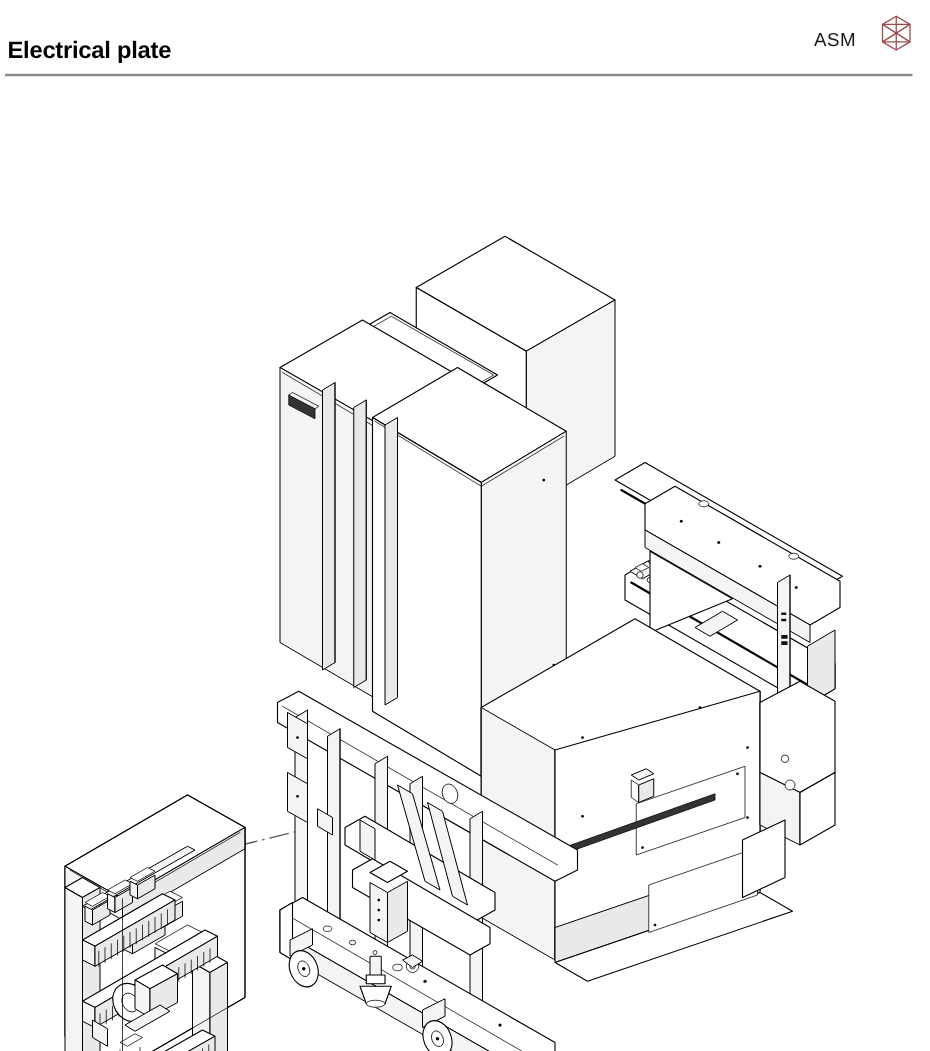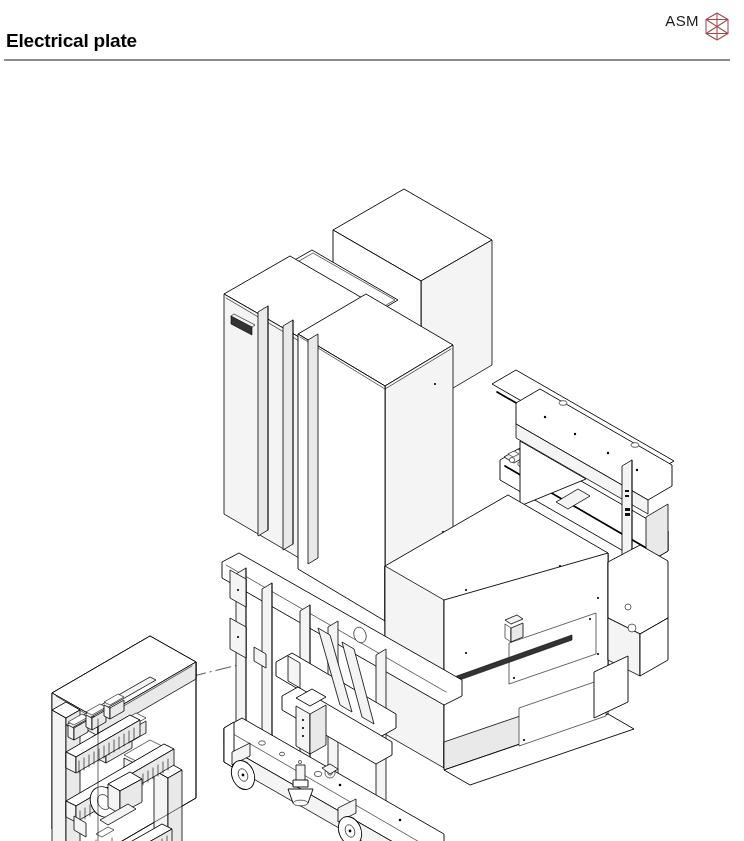--- a/index.html
+++ b/index.html
@@ -32,22 +32,22 @@
     font-weight: bold;
     color: #000000;
     letter-spacing: -0.2px;
     white-space: nowrap;
   }
   #brand-block {
     position: absolute;
     right: 14px;
     top: 12px;
     display: flex;
-    align-items: flex-start;
-    gap: 5px;
+    align-items: flex-end;
+    gap: 19px;
   }
   #brand-wordmark {
     font-size: 15px;
     font-weight: normal;
     color: #1a1a1a;
     letter-spacing: 0.4px;
   }
   #brand-logo-icon {
     width: 26px;
     height: 29px;

